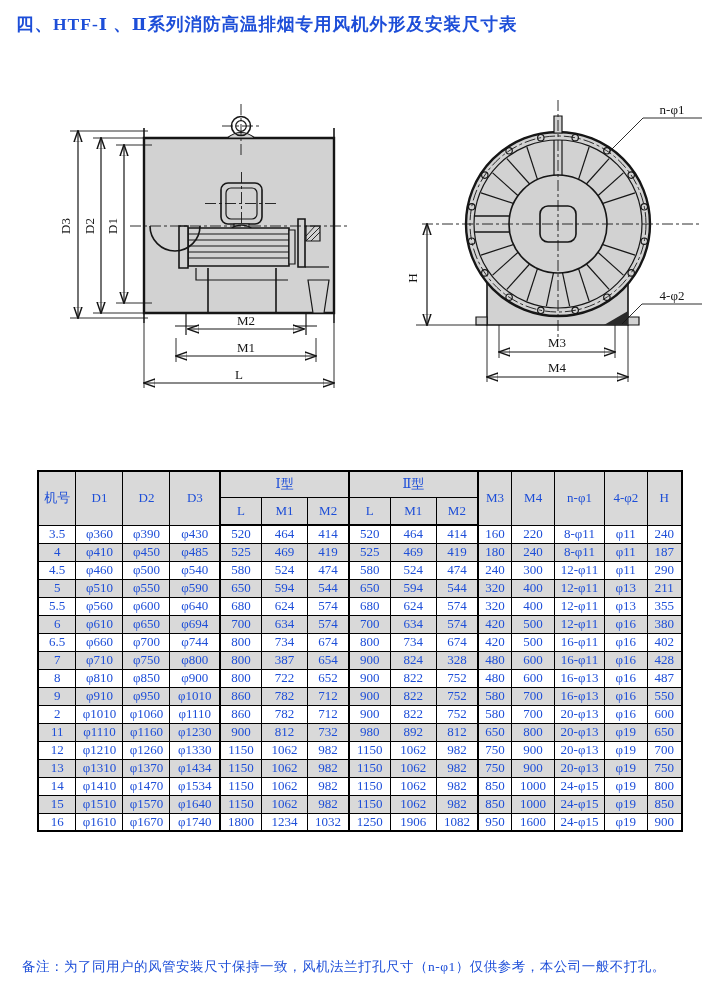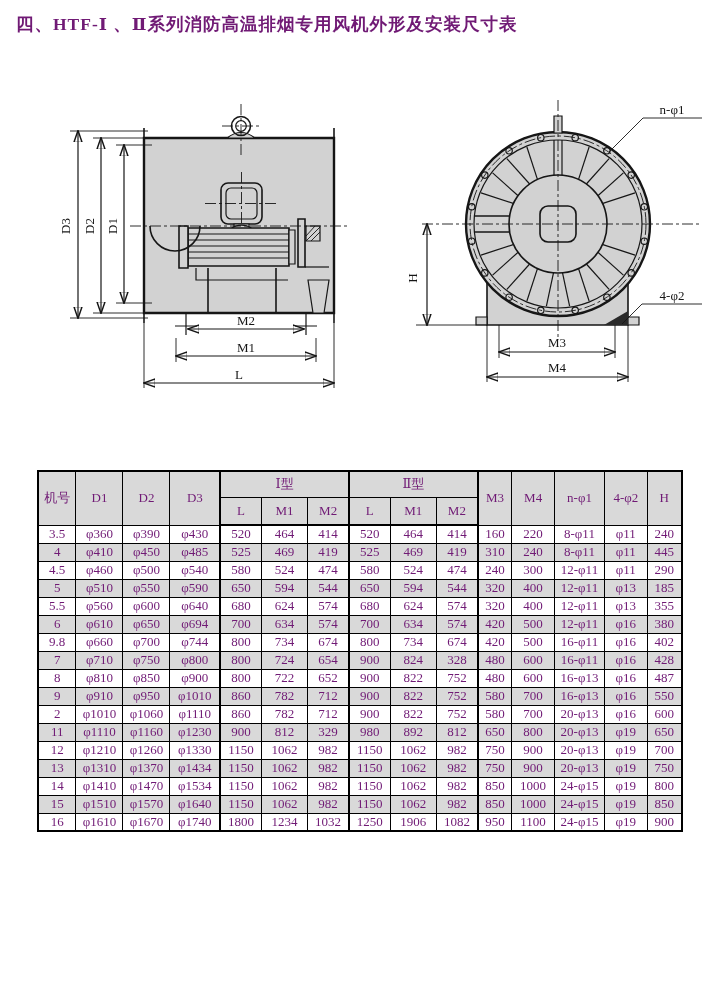--- a/index.html
+++ b/index.html
@@ -1,19 +1,19 @@
 <!DOCTYPE html>
 <html><head>
 <meta charset="utf-8">
 <style>
   * { margin:0; padding:0; box-sizing:border-box; }
   html,body { background:#ffffff; }
   .sheet {
     position:relative; width:718px; height:998px; background:#ffffff;
-    font-family:"Liberation Serif","DejaVu Serif",serif; color:#701a75;
+    font-family:"Liberation Serif","DejaVu Serif",serif; color:#1d4ed8;
     overflow:hidden;
   }
   .page-title {
     position:absolute; left:16px; top:12px; width:690px;
     font-size:17.5px; font-weight:bold; letter-spacing:1px;
     font-family:"Liberation Serif","DejaVu Serif",serif;
   }
   .drawing { position:absolute; }
   #side-view   { left:36px;  top:86px; }
   #front-view  { left:396px; top:86px; }
@@ -324,25 +324,25 @@
       <td>4</td>
       <td>φ410</td>
       <td>φ450</td>
       <td>φ485</td>
       <td>525</td>
       <td>469</td>
       <td>419</td>
       <td>525</td>
       <td>469</td>
       <td>419</td>
-      <td>310</td>
+      <td>180</td>
       <td>240</td>
       <td>8-φ11</td>
       <td>φ11</td>
-      <td>445</td>
+      <td>187</td>
     </tr>
           <tr>
       <td>4.5</td>
       <td>φ460</td>
       <td>φ500</td>
       <td>φ540</td>
       <td>580</td>
       <td>524</td>
       <td>474</td>
       <td>580</td>
@@ -362,21 +362,21 @@
       <td>650</td>
       <td>594</td>
       <td>544</td>
       <td>650</td>
       <td>594</td>
       <td>544</td>
       <td>320</td>
       <td>400</td>
       <td>12-φ11</td>
       <td>φ13</td>
-      <td>185</td>
+      <td>211</td>
     </tr>
           <tr>
       <td>5.5</td>
       <td>φ560</td>
       <td>φ600</td>
       <td>φ640</td>
       <td>680</td>
       <td>624</td>
       <td>574</td>
       <td>680</td>
@@ -399,21 +399,21 @@
       <td>700</td>
       <td>634</td>
       <td>574</td>
       <td>420</td>
       <td>500</td>
       <td>12-φ11</td>
       <td>φ16</td>
       <td>380</td>
     </tr>
           <tr>
-      <td>9.8</td>
+      <td>6.5</td>
       <td>φ660</td>
       <td>φ700</td>
       <td>φ744</td>
       <td>800</td>
       <td>734</td>
       <td>674</td>
       <td>800</td>
       <td>734</td>
       <td>674</td>
       <td>420</td>
@@ -421,21 +421,21 @@
       <td>16-φ11</td>
       <td>φ16</td>
       <td>402</td>
     </tr>
           <tr>
       <td>7</td>
       <td>φ710</td>
       <td>φ750</td>
       <td>φ800</td>
       <td>800</td>
-      <td>724</td>
+      <td>387</td>
       <td>654</td>
       <td>900</td>
       <td>824</td>
       <td>328</td>
       <td>480</td>
       <td>600</td>
       <td>16-φ11</td>
       <td>φ16</td>
       <td>428</td>
     </tr>
@@ -490,21 +490,21 @@
       <td>φ16</td>
       <td>600</td>
     </tr>
           <tr>
       <td>11</td>
       <td>φ1110</td>
       <td>φ1160</td>
       <td>φ1230</td>
       <td>900</td>
       <td>812</td>
-      <td>329</td>
+      <td>732</td>
       <td>980</td>
       <td>892</td>
       <td>812</td>
       <td>650</td>
       <td>800</td>
       <td>20-φ13</td>
       <td>φ19</td>
       <td>650</td>
     </tr>
           <tr>
@@ -580,23 +580,24 @@
       <td>φ1610</td>
       <td>φ1670</td>
       <td>φ1740</td>
       <td>1800</td>
       <td>1234</td>
       <td>1032</td>
       <td>1250</td>
       <td>1906</td>
       <td>1082</td>
       <td>950</td>
-      <td>1100</td>
+      <td>1600</td>
       <td>24-φ15</td>
       <td>φ19</td>
       <td>900</td>
     </tr>
         </tbody>
     </table>
   </div>
 
+  <div class="footnote">备注：为了同用户的风管安装尺寸保持一致，风机法兰打孔尺寸（n-φ1）仅供参考，本公司一般不打孔。</div>
 
 </div>
 
 </body></html>

